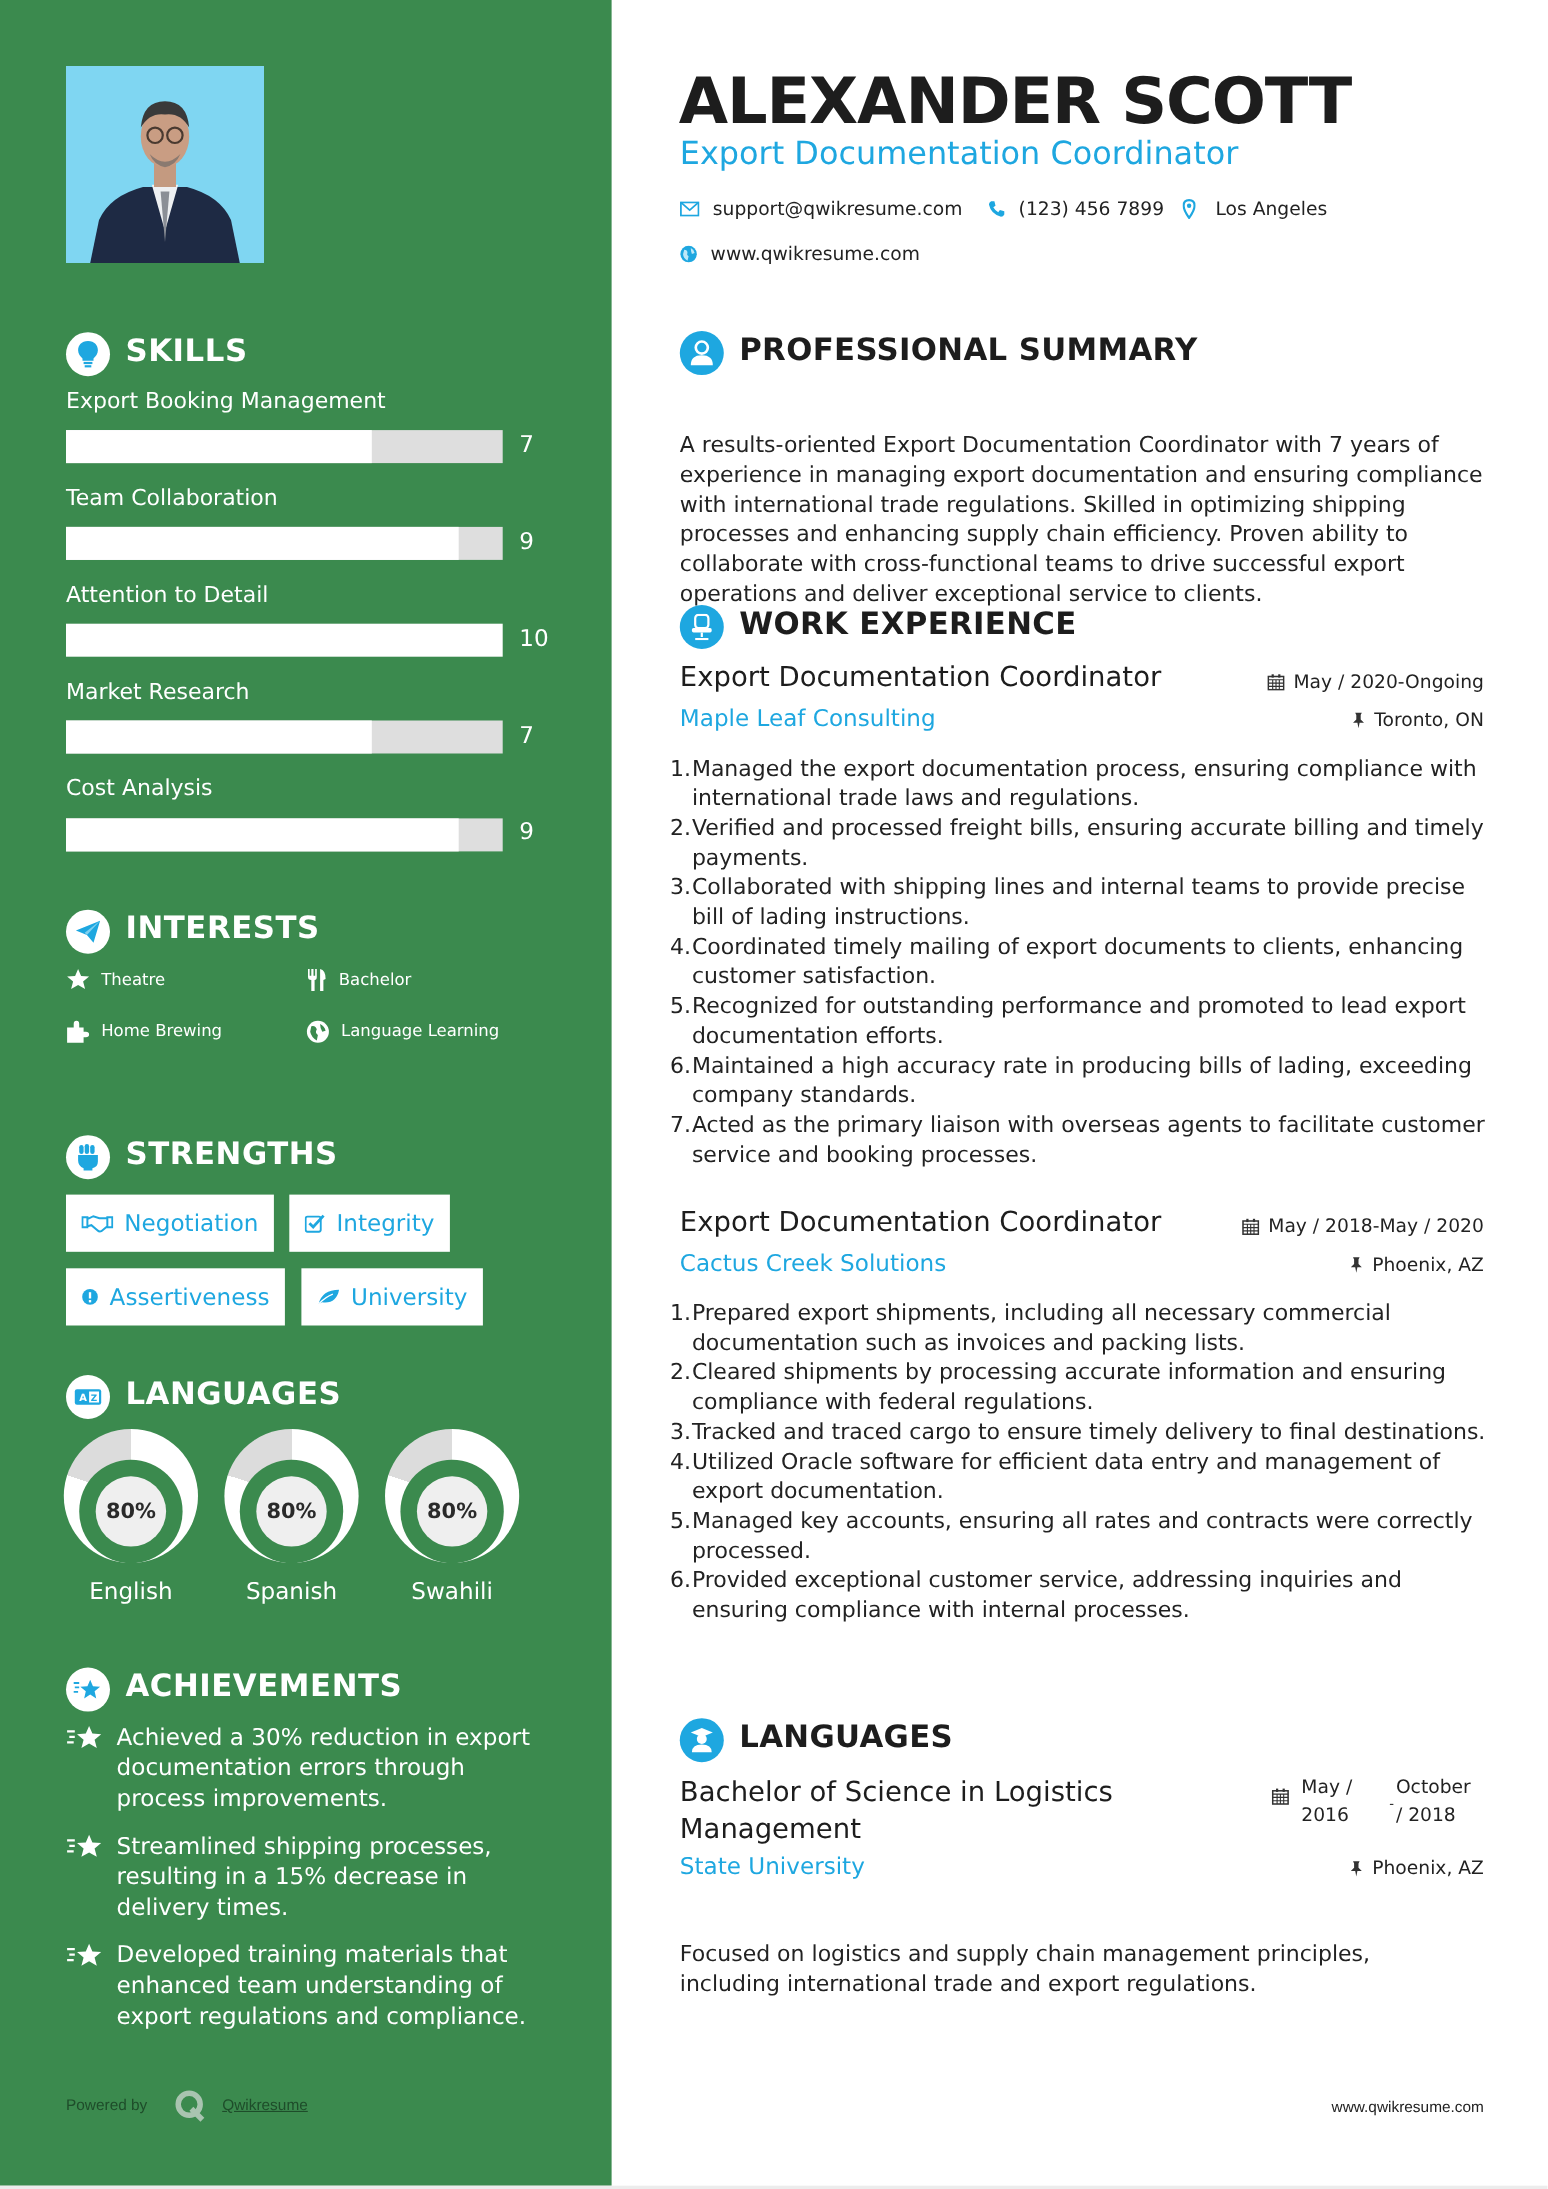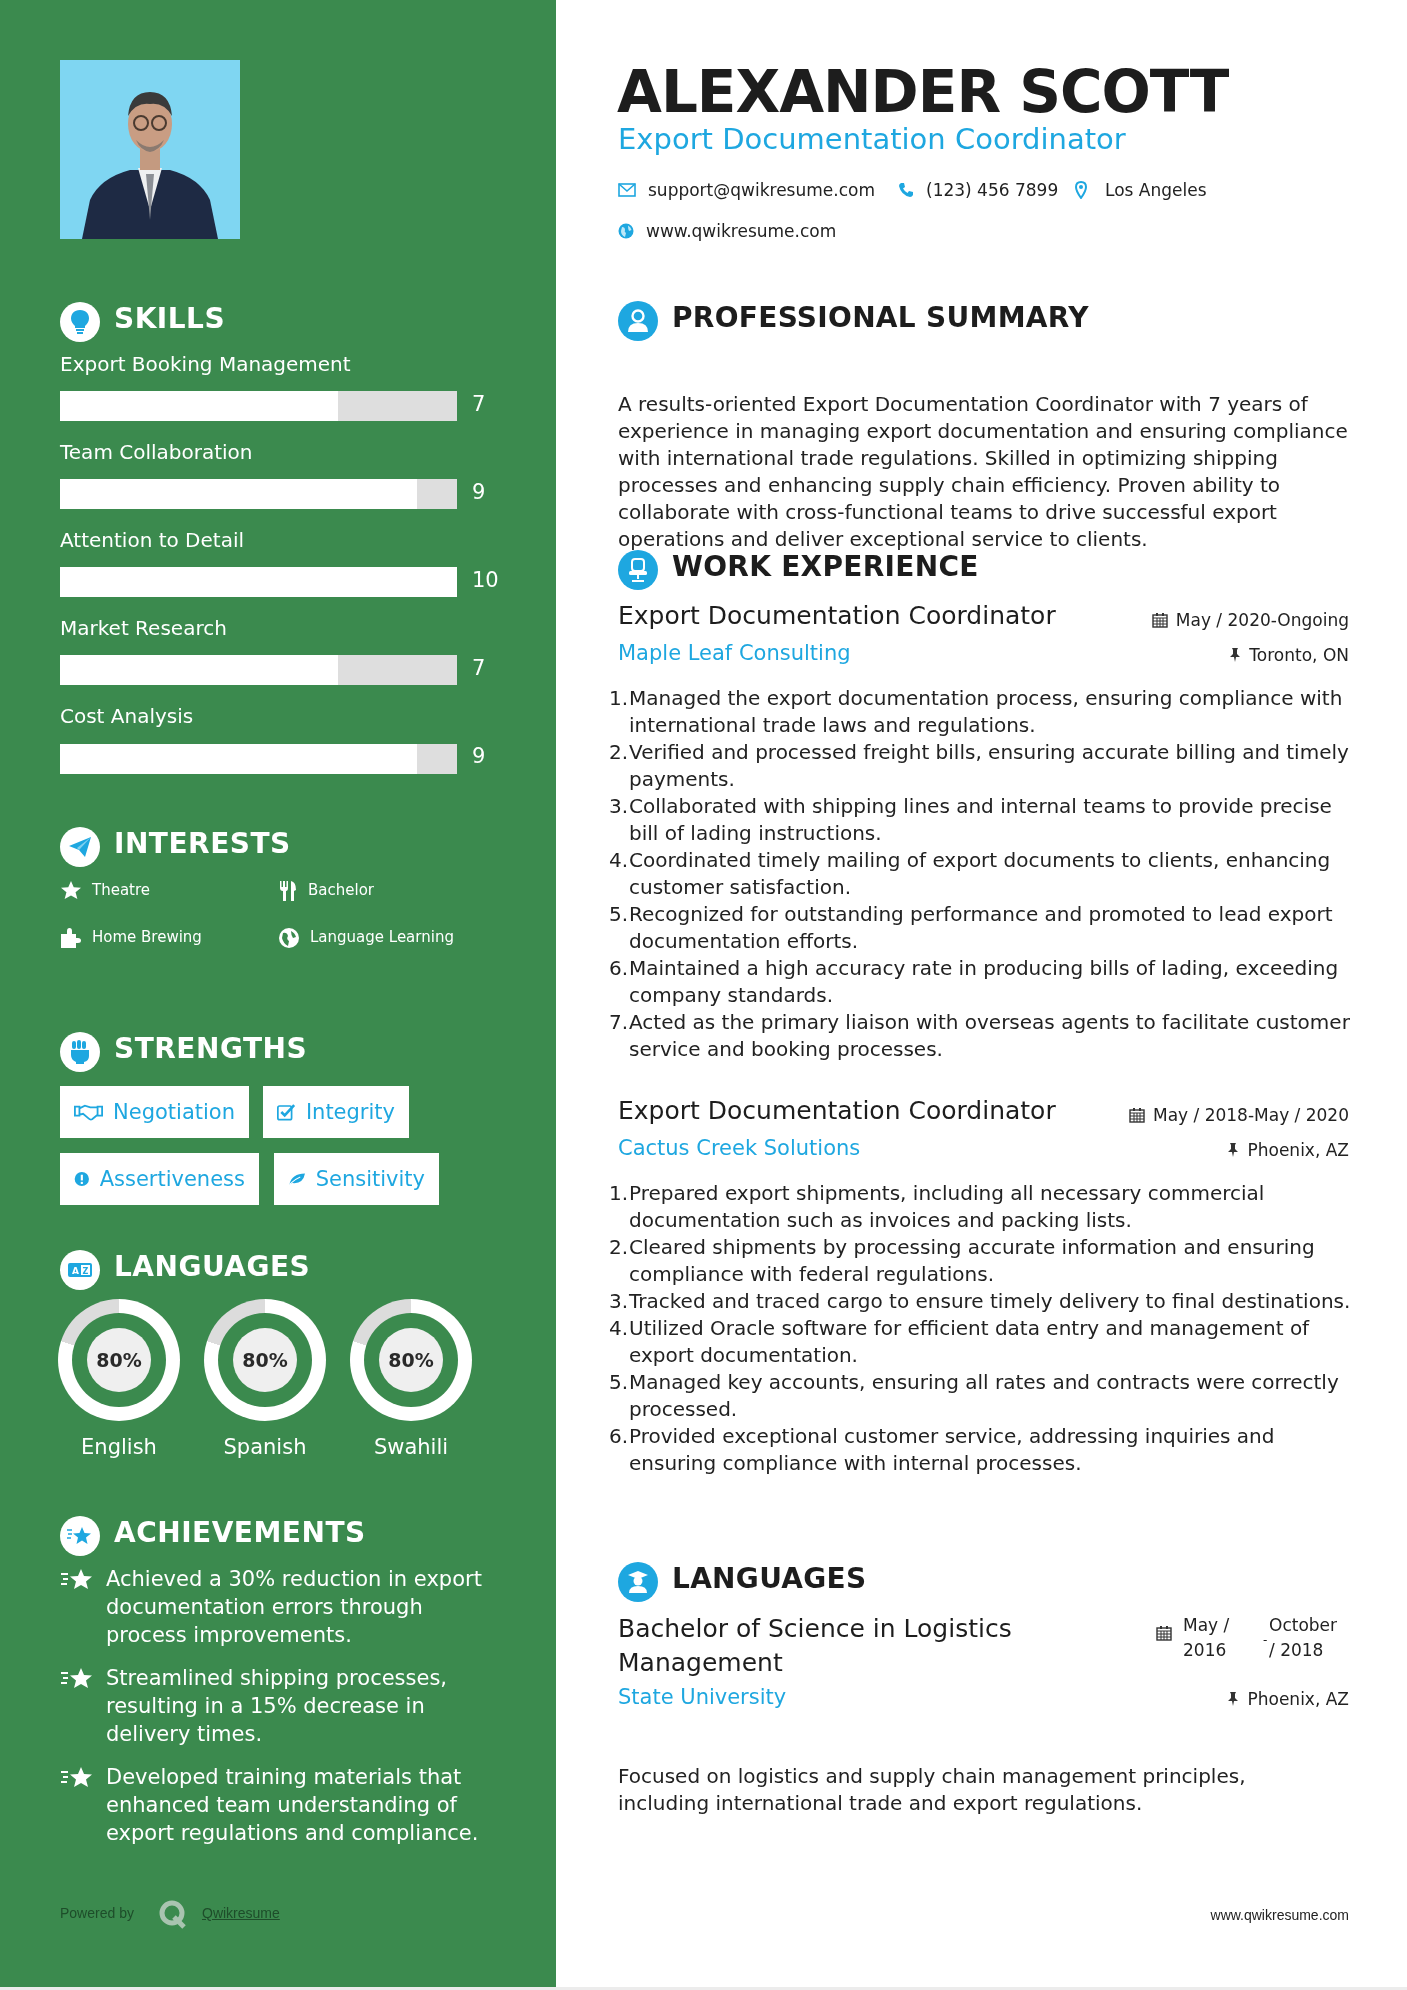--- a/index.html
+++ b/index.html
@@ -20,21 +20,21 @@
   .skill-label { font-size: 20px; color: #ffffff; }
   .bar { height: 30px; width: 397px; background: #dedede; }
   .bar-fill { height: 100%; background: #ffffff; }
   .skill-num { font-size: 21px; color: #fff; }
 
   .interest { font-size: 15px; color: #fff; display: flex; align-items: flex-start; gap: 10px; line-height: 28px; }
   .interest svg { flex: none; margin-top: 4px; }
 
   .tag { background: #fff; height: 52px; display: flex; align-items: center; gap: 10px; padding: 0 14px; font-size: 21px; color: #1ea7e0; }
 
-  .ring { width: 122px; height: 122px; border-radius: 50%; display: flex; align-items: center; justify-content: center; }
+  .ring { width: 122px; height: 122px; border-radius: 50%; display: flex; align-items: flex-end; justify-content: center; }
   .ring-inner-green { width: 94px; height: 94px; border-radius: 50%; background: #3b8a4e; display: flex; align-items: center; justify-content: center; }
   .ring-core { width: 64px; height: 64px; border-radius: 50%; background: #efefef; display: flex; align-items: center; justify-content: center; font-weight: bold; font-size: 19px; color: #2a2a2a; }
   .lang-label { font-size: 21px; color: #fff; width: 122px; text-align: center; }
 
   .ach { display: flex; gap: 12px; color: #fff; font-size: 21px; line-height: 28px; width: 430px; }
   .ach svg { flex: none; margin-top: 2px; }
 
   .footer-left { font-family: "Liberation Sans", sans-serif; font-size: 14px; color: #1e4d2a; }
   .footer-link { font-family: "Liberation Sans", sans-serif; font-size: 14px; color: #1e4d2a; text-decoration: underline; }
 
@@ -174,21 +174,21 @@
       <rect x="9.5" y="5" width="3" height="8" fill="#fff"></rect>
       <rect x="9.5" y="15" width="3" height="3" fill="#fff"></rect>
     </svg>
   <span>Assertiveness</span>
 </div>
 <div class="abs tag" style="left:274px;top:1153px;width:165px;">
   <svg width="26" height="20" viewBox="0 0 26 20">
       <path d="M2 18 Q6 2 25 2 Q22 18 6 16 Z" fill="#1ea7e0"></path>
       <path d="M2 18 Q10 10 18 7" fill="none" stroke="#fff" stroke-width="1.5"></path>
     </svg>
-  <span>Sensitivity</span>
+  <span>University</span>
 </div>
 
 <div class="abs sec-icon" style="left:60px;top:1250px;">
   <svg width="26" height="18" viewBox="0 0 26 18">
     <rect x="1" y="2" width="24" height="14" rx="2" fill="#1ea7e0"></rect>
     <text x="5" y="13" font-family="DejaVu Sans, sans-serif" font-size="9" font-weight="bold" fill="#fff">A</text>
     <rect x="14" y="4" width="9" height="10" fill="#fff"></rect>
     <text x="15.5" y="12.5" font-family="DejaVu Sans, sans-serif" font-size="8" font-weight="bold" fill="#1ea7e0">Z</text>
   </svg>
 </div>

